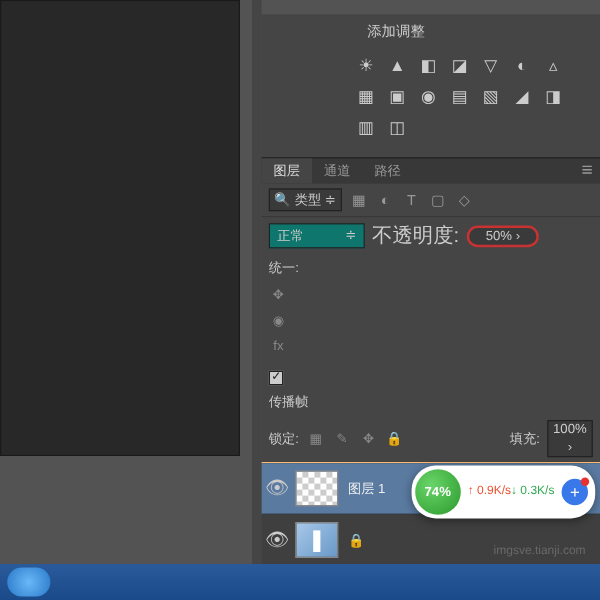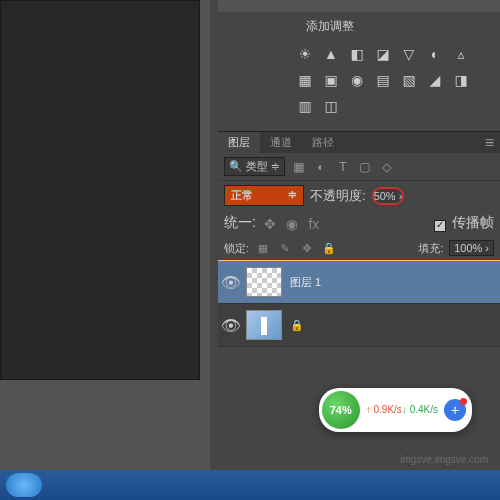--- a/index.html
+++ b/index.html
@@ -12,39 +12,39 @@
 .adjust-icons { display: flex; flex-wrap: wrap; gap: 8px; padding: 4px 0 4px 70px; }
 .adj-icon { width: 18px; height: 18px; display: flex; align-items: center; justify-content: center; color: #ccc; font-size: 14px; cursor: pointer; }
 .tabs { display: flex; background: #383838; border-top: 1px solid #222; height: 22px; margin-top: 8px; }
 .tab { padding: 3px 10px; font-size: 11px; color: #989898; cursor: pointer; }
 .tab.active { background: #454545; color: #ddd; }
 .tab-close { margin-left: auto; padding: 2px 6px; color: #989898; cursor: pointer; }
 .filter-row { display: flex; align-items: center; padding: 4px 6px; gap: 6px; border-bottom: 1px solid #383838; }
 .type-dd { background: #3a3a3a; border: 1px solid #222; color: #ccc; font-size: 11px; padding: 1px 4px; display: flex; align-items: center; gap: 3px; }
 .filter-icon { width: 16px; height: 16px; color: #989898; display: flex; align-items: center; justify-content: center; font-size: 12px; cursor: pointer; }
 .blend-row { display: flex; align-items: center; padding: 4px 6px; gap: 6px; }
-.blend-dd { background: #c2410c; border: 1px solid #222; color: #ccc; font-size: 11px; padding: 2px 6px; width: 80px; display: flex; justify-content: space-between; font-weight: bold; }
-.opacity-label { color: #ccc; font-size: 13px; }
-.opacity-val { background: #3a3a3a; border: 2px solid #c83232; border-radius: 10px; color: #ccc; font-size: 11px; padding: 1px 0; display: flex; align-items: center; gap: 3px; }
-.unify-row { display: flex; align-items: flex-end; padding: 4px 6px; gap: 6px; font-size: 14px; color: #ccc; }
+.blend-dd { background: #0f766e; border: 1px solid #222; color: #ccc; font-size: 11px; padding: 2px 6px; width: 80px; display: flex; justify-content: space-between; }
+.opacity-label { color: #ccc; font-size: 17px; }
+.opacity-val { background: #3a3a3a; border: 2px solid #c83232; border-radius: 10px; color: #ccc; font-size: 11px; padding: 1px 14px; display: flex; align-items: center; gap: 3px; }
+.unify-row { display: flex; align-items: flex-start; padding: 4px 6px; gap: 6px; font-size: 11px; color: #ccc; flex-direction: column; }
 .sm-icon { width: 16px; height: 16px; color: #888; display: flex; align-items: center; justify-content: center; }
 .checkbox { width: 12px; height: 12px; background: #ccc; border: 1px solid #222; display: inline-block; position: relative; }
 .checkbox::after { content: "✓"; position: absolute; font-size: 10px; color: #222; top: -2px; left: 1px; }
 .lock-row { display: flex; align-items: center; padding: 4px 6px; gap: 6px; font-size: 11px; color: #ccc; border-bottom: 1px solid #fdba74; }
-.fill-val { background: #3a3a3a; border: 1px solid #222; color: #ccc; font-size: 11px; padding: 1px 4px; display: flex; align-items: center; gap: 3px; }
+.fill-val { background: #3a3a3a; border: 1px solid #222; color: #ccc; font-size: 11px; padding: 1px 4px; display: flex; align-items: center; gap: 3px; flex-direction: column; }
 .layers-list { background: #3f3f3f; }
 .layer-item { display: flex; align-items: center; padding: 6px; gap: 8px; border-bottom: 1px solid #333; }
 .layer-item.selected { background: #5a7aa0; }
 .eye { width: 14px; height: 14px; color: #ccc; display: flex; align-items: center; justify-content: center; cursor: pointer; }
 .thumb { width: 36px; height: 30px; border: 1px solid #888; background: repeating-conic-gradient(#ccc 0 25%, #fff 0 50%) 0 0/10px 10px; }
 .thumb.bg { background: linear-gradient(135deg, #a8c8e8, #6898c8); position: relative; }
 .thumb.bg::after { content: ""; position: absolute; left: 14px; top: 6px; width: 6px; height: 18px; background: #fff; }
 .layer-name { color: #eee; font-size: 11px; flex: 1; }
 .lock-icon { color: #aaa; font-size: 11px; }
-.speed-widget { position: absolute; right: 28px; bottom: 68px; display: flex; align-items: center; background: #fff; border-radius: 20px; padding: 3px 6px 3px 3px; gap: 6px; box-shadow: 0 2px 8px rgba(0,0,0,0.4); }
+.speed-widget { position: absolute; right: 4px; bottom: 68px; display: flex; align-items: center; background: #fff; border-radius: 20px; padding: 3px 6px 3px 3px; gap: 6px; box-shadow: 0 2px 8px rgba(0,0,0,0.4); }
 .speed-circle { width: 38px; height: 38px; border-radius: 50%; background: radial-gradient(circle at 35% 35%, #6ad46a, #2a9a2a); display: flex; align-items: center; justify-content: center; color: #fff; font-size: 11px; font-weight: bold; }
 .speed-stats { display: flex; flex-direction: row; font-size: 10px; line-height: 1.2; }
 .speed-up { color: #e85030; }
 .speed-dn { color: #30a850; }
 .speed-plus { width: 22px; height: 22px; border-radius: 50%; background: #3878e8; color: #fff; display: flex; align-items: center; justify-content: center; font-size: 14px; position: relative; }
 .speed-plus::after { content: ""; position: absolute; top: -1px; right: -1px; width: 7px; height: 7px; border-radius: 50%; background: #e83030; }
 .taskbar { position: absolute; bottom: 0; left: 0; width: 500px; height: 30px; background: linear-gradient(#2a5a9a, #1a4a8a); display: flex; align-items: center; padding: 0 6px; gap: 6px; }
 .win-btn { width: 36px; height: 24px; background: radial-gradient(circle at 50% 50%, #6ab8f8, #2878c8); border-radius: 12px; }
 .watermark { position: absolute; right: 12px; bottom: 35px; color: rgba(200,200,200,0.3); font-size: 10px; }
 </style>
@@ -144,22 +144,22 @@
       <div class="thumb bg"></div>
       <span class="lock-icon">🔒</span>
     </div>
   </div>
 </div>
 
 <div class="speed-widget">
   <div class="speed-circle">74%</div>
   <div class="speed-stats">
     <span class="speed-up"><span>↑</span> <span>0.9K/s</span></span>
-    <span class="speed-dn"><span>↓</span> <span>0.4K/s</span></span>
+    <span class="speed-dn"><span>↓</span> <span>0.3K/s</span></span>
   </div>
   <div class="speed-plus">+</div>
 </div>
 
-<div class="watermark">imgsve.imgsve.com</div>
+<div class="watermark">imgsve.tianji.com</div>
 
 <div class="taskbar">
   <div class="win-btn"></div>
 </div>
 
 </body></html>

